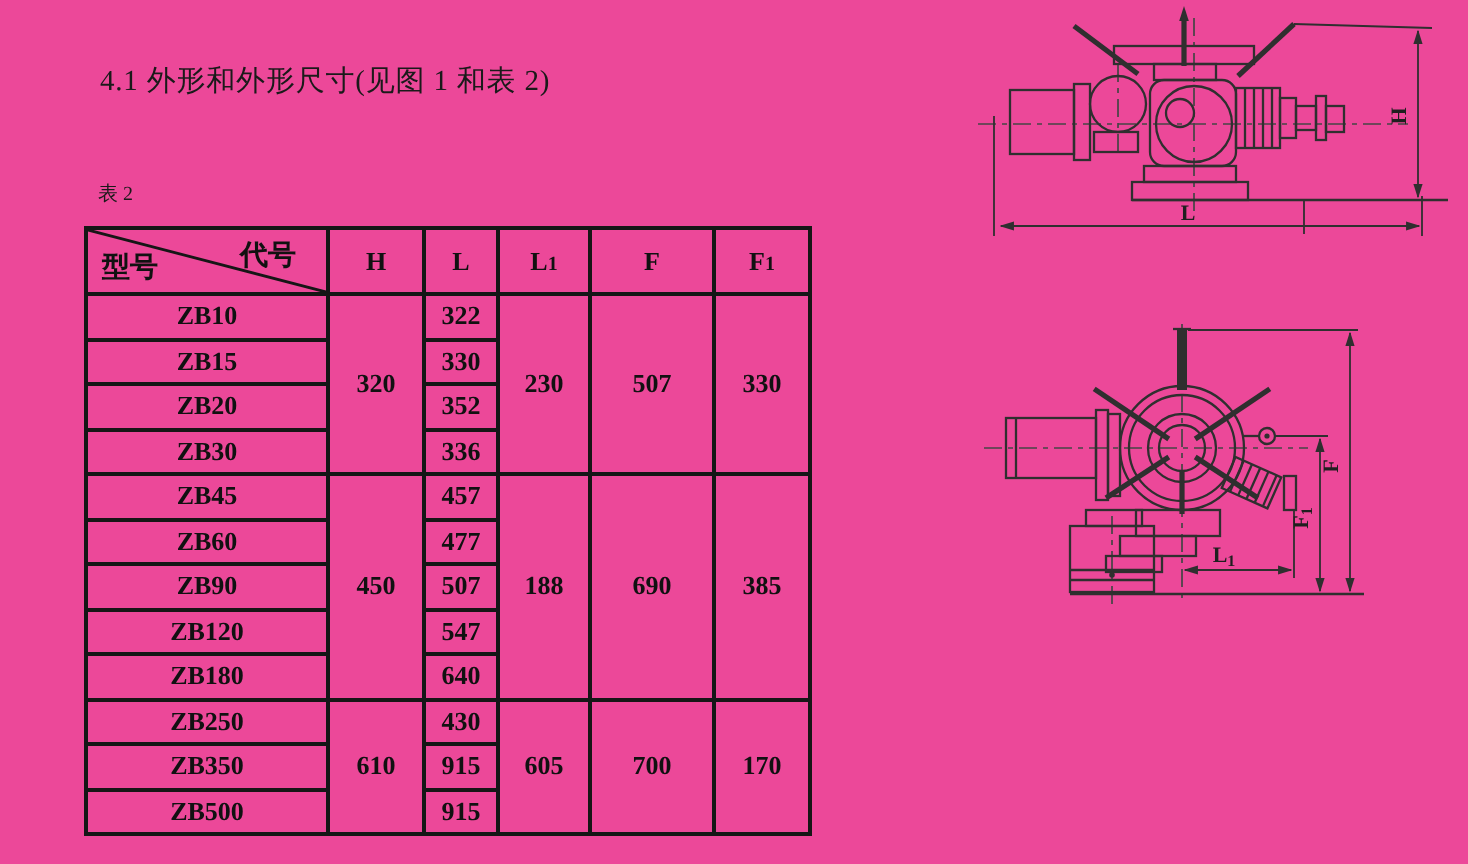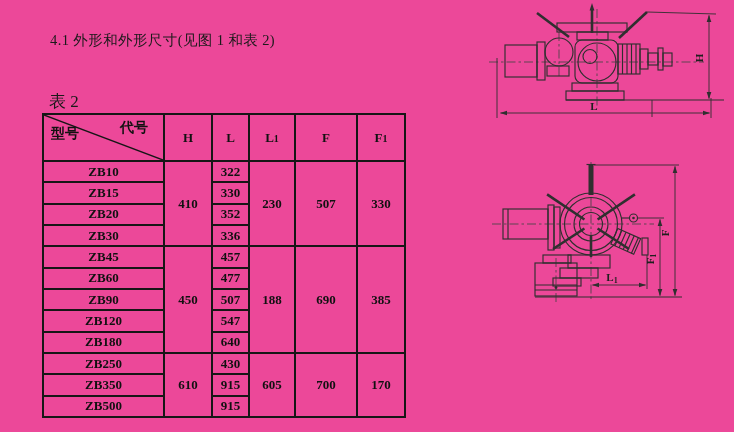--- a/index.html
+++ b/index.html
@@ -1,26 +1,26 @@
 <!DOCTYPE html>
 <html><head>
 <meta charset="utf-8">
 <style>
   html,body{margin:0;padding:0;background:#e9e9e9;}
   .page{position:relative;width:734px;height:432px;background:#ec4899;
         font-family:"Liberation Serif", serif;color:#1a1a1a;overflow:hidden;}
   .heading{position:absolute;left:50px;top:31px;font-size:14.5px;letter-spacing:.4px;white-space:nowrap;}
-  .caption{position:absolute;left:49px;top:90px;font-size:17px;}
+  .caption{position:absolute;left:49px;top:90px;font-size:10px;}
 
   table.dims{position:absolute;left:42px;top:113px;width:362px;height:305px;
              border-collapse:collapse;table-layout:fixed;}
   table.dims th, table.dims td{border:2px solid #161616;padding:0;margin:0;
              font-weight:bold;font-size:13px;text-align:center;vertical-align:middle;
              font-family:"Liberation Serif", serif;color:#111;}
-  table.dims thead tr{height:47px;}
+  table.dims thead tr{height:33px;}
   td.model{text-align:left;padding-left:8px;}
   th.diag{position:relative;}
   th.diag svg{position:absolute;left:0;top:0;width:100%;height:100%;}
   th.diag .d-bl{position:absolute;left:7px;top:10px;font-size:14px;}
   th.diag .d-tr{position:absolute;right:15px;top:4px;font-size:14px;text-align:center;}
   .sub{font-size:10px;}
 
   svg.fig{position:absolute;}
   svg.fig *{stroke:#2f2f2f;fill:none;stroke-width:1.15;}
   svg.fig .thick{stroke-width:2.6;}
@@ -61,21 +61,21 @@
         <th><span>L</span><span class="sub"></span></th>
         <th><span>L</span><span class="sub">1</span></th>
         <th><span>F</span><span class="sub"></span></th>
         <th><span>F</span><span class="sub">1</span></th>
       </tr>
     </thead>
     <tbody>
 
       <tr>
         <td class="model">ZB10</td>
-        <td rowspan="4">410</td>
+        <td rowspan="4">320</td>
         <td>322</td>
         <td rowspan="4">230</td>
         <td rowspan="4">507</td>
         <td rowspan="4">330</td>
       </tr>
       <tr>
         <td class="model">ZB15</td>
         <td>330</td>
       </tr>
       <tr>

